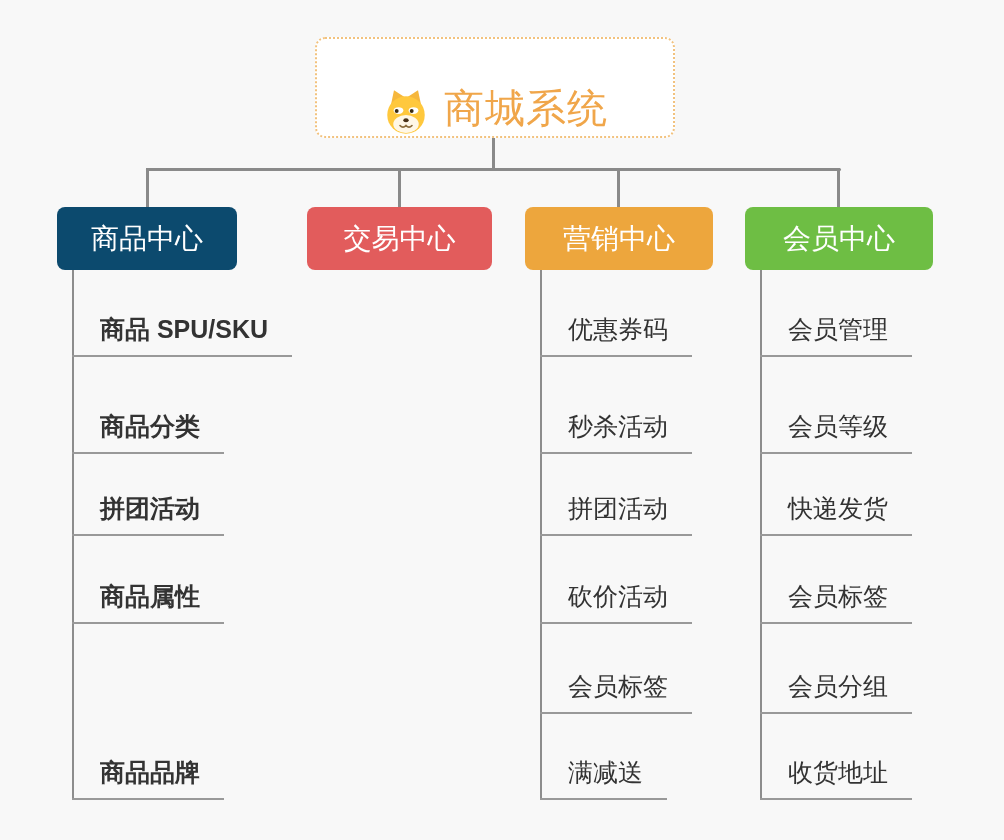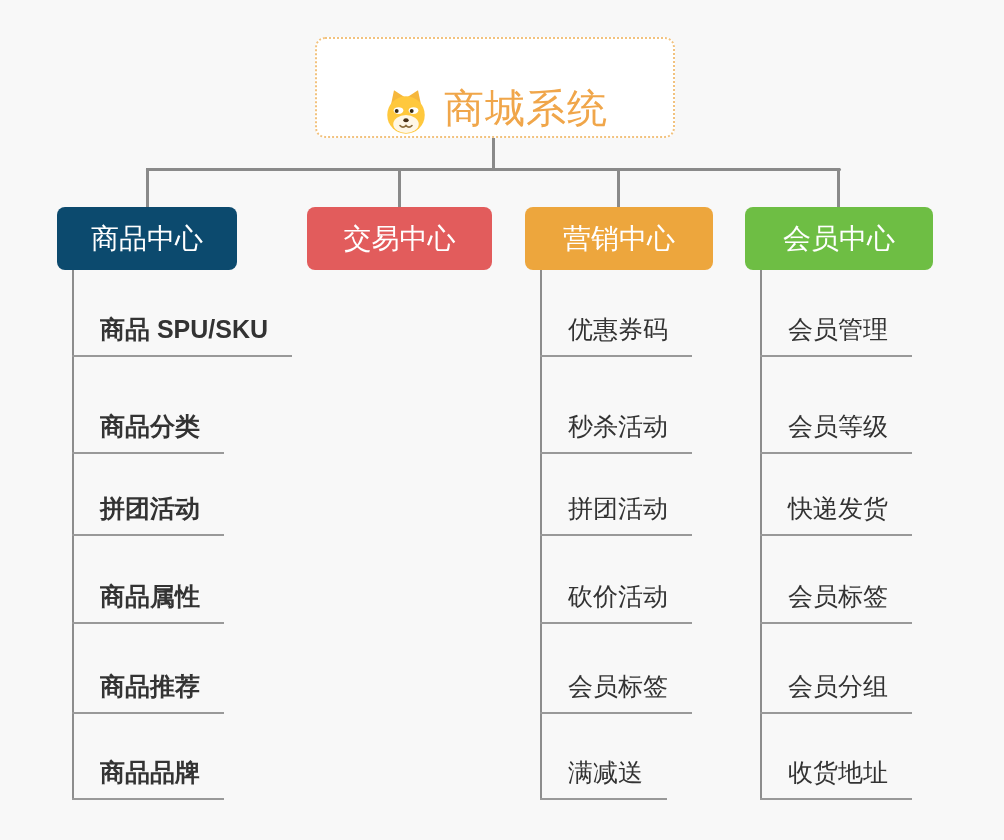--- a/index.html
+++ b/index.html
@@ -135,21 +135,20 @@
   <div class="branch-header bh-2" style="background: rgb(237, 166, 61);">营销中心</div>
   <div class="branch-header bh-1" style="background: rgb(226, 92, 92);">交易中心</div>
   <div class="branch-header bh-3" style="background: rgb(110, 190, 68);">会员中心</div>
 
   <div class="leaf-col col-0">
     <div class="trunk"></div>
     <div class="leaf leaf-0">商品 SPU/SKU</div>
     <div class="leaf leaf-1">商品分类</div>
     <div class="leaf leaf-2">拼团活动</div>
     <div class="leaf leaf-3">商品属性</div>
-    <div class="leaf leaf-4">商品推荐</div>
     <div class="leaf leaf-5">商品品牌</div>
   </div>
 
 
   <div class="leaf-col col-2">
     <div class="trunk"></div>
     <div class="leaf leaf-0">优惠券码</div>
     <div class="leaf leaf-1">秒杀活动</div>
     <div class="leaf leaf-2">拼团活动</div>
     <div class="leaf leaf-3">砍价活动</div>

